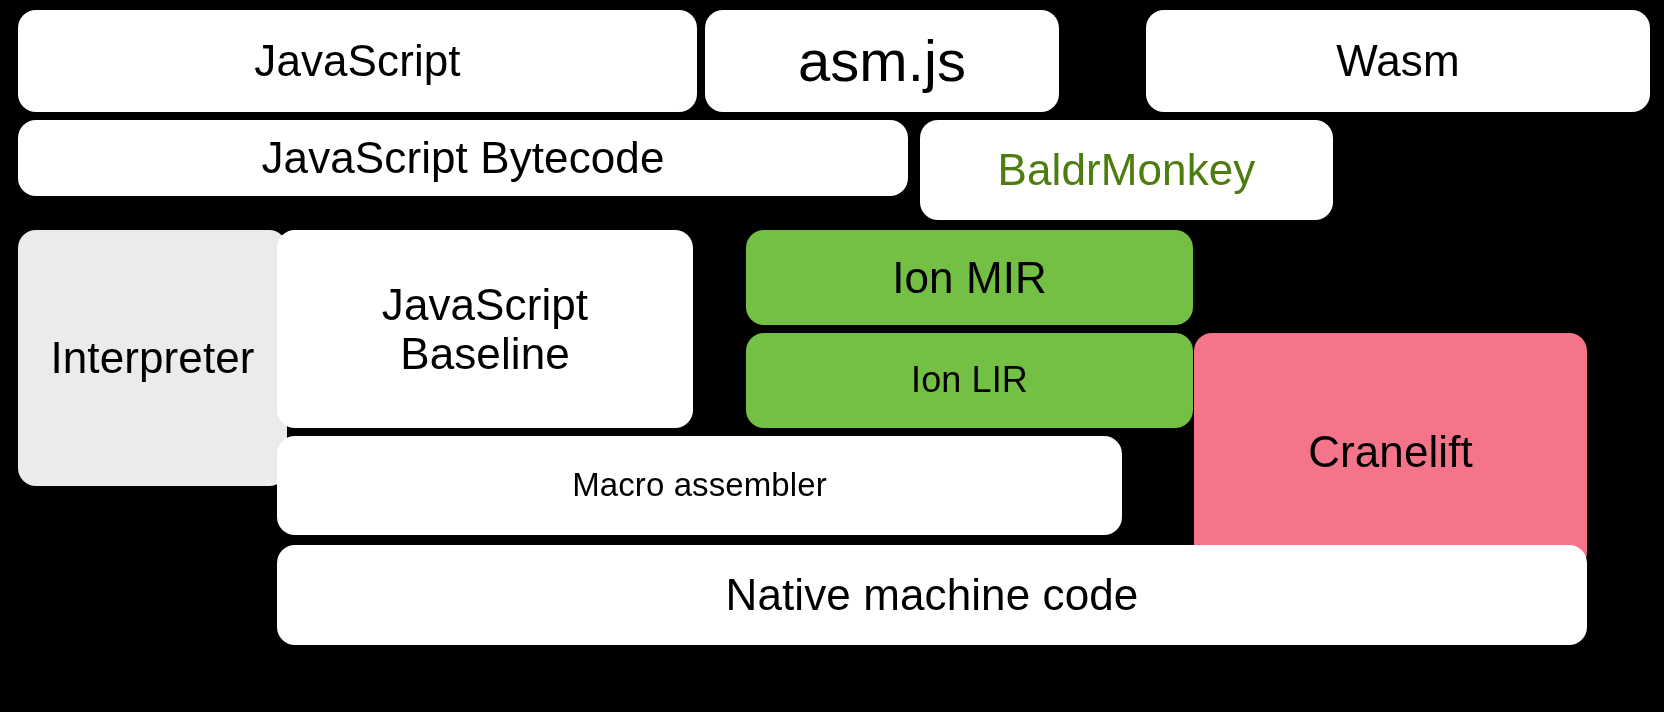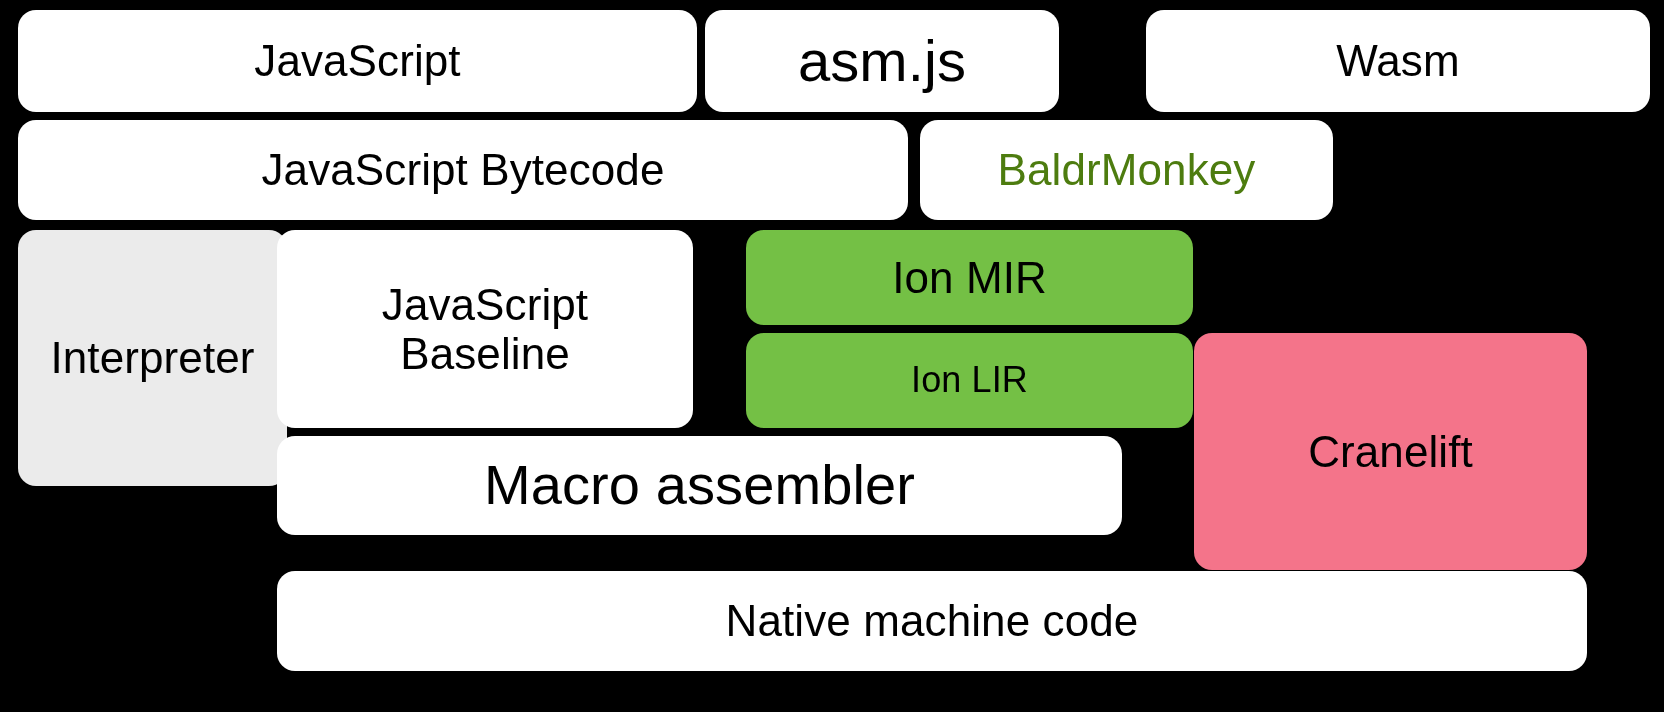--- a/index.html
+++ b/index.html
@@ -40,23 +40,23 @@
   .fill-pink  { background: #F4748A; }
   .label { pointer-events: none; }
 </style>
 </head>
 <body>
 
 <div id="stage" style="background: rgb(0, 0, 0);">
     <div class="node fill-white" style="left: 18px; top: 10px; width: 679px; height: 102px; font-size: 44px; color: rgb(0, 0, 0);"><span class="label">JavaScript</span></div>
     <div class="node fill-white" style="left: 705px; top: 10px; width: 354px; height: 102px; font-size: 58px; color: rgb(0, 0, 0);"><span class="label">asm.js</span></div>
     <div class="node fill-white" style="left: 1130px; top: 10px; width: 504px; height: 102px; font-size: 44px; color: rgb(0, 0, 0); margin-left: 16px;"><span class="label">Wasm</span></div>
-    <div class="node fill-white" style="left: 18px; top: 120px; width: 890px; height: 100px; font-size: 44px; color: rgb(0, 0, 0);"><span class="label">JavaScript Bytecode</span></div>
+    <div class="node fill-white" style="left: 18px; top: 120px; width: 890px; height: 76px; font-size: 44px; color: rgb(0, 0, 0);"><span class="label">JavaScript Bytecode</span></div>
     <div class="node fill-white" style="left: 920px; top: 120px; width: 413px; height: 100px; font-size: 44px; color: #4d7c0f;"><span class="label">BaldrMonkey</span></div>
     <div class="node fill-gray" style="left: 18px; top: 230px; width: 269px; height: 256px; font-size: 44px; color: rgb(0, 0, 0);"><span class="label">Interpreter</span></div>
     <div class="node fill-white" style="left: 277px; top: 230px; width: 416px; height: 198px; font-size: 44px; color: rgb(0, 0, 0);"><span class="label">JavaScript
 Baseline</span></div>
     <div class="node fill-green" style="left: 746px; top: 230px; width: 447px; height: 95px; font-size: 44px; color: rgb(0, 0, 0);"><span class="label">Ion MIR</span></div>
     <div class="node fill-green" style="left: 746px; top: 333px; width: 447px; height: 95px; font-size: 36px; color: rgb(0, 0, 0);"><span class="label">Ion LIR</span></div>
     <div class="node fill-pink" style="left: 1194px; top: 333px; width: 393px; height: 237px; font-size: 44px; color: rgb(0, 0, 0);"><span class="label">Cranelift</span></div>
-    <div class="node fill-white" style="left: 277px; top: 436px; width: 845px; height: 99px; font-size: 56px; color: rgb(0, 0, 0);"><span class="label">Macro assembler</span></div>
-    <div class="node fill-white" style="left: 277px; top: 545px; width: 1310px; height: 100px; font-size: 44px; color: rgb(0, 0, 0); margin-top: 26px;"><span class="label">Native machine code</span></div>
+    <div class="node fill-white" style="left: 277px; top: 436px; width: 845px; height: 99px; font-size: 33px; color: rgb(0, 0, 0);"><span class="label">Macro assembler</span></div>
+    <div class="node fill-white" style="left: 277px; top: 545px; width: 1310px; height: 100px; font-size: 44px; color: rgb(0, 0, 0);"><span class="label">Native machine code</span></div>
   </div>
 
 </body></html>

